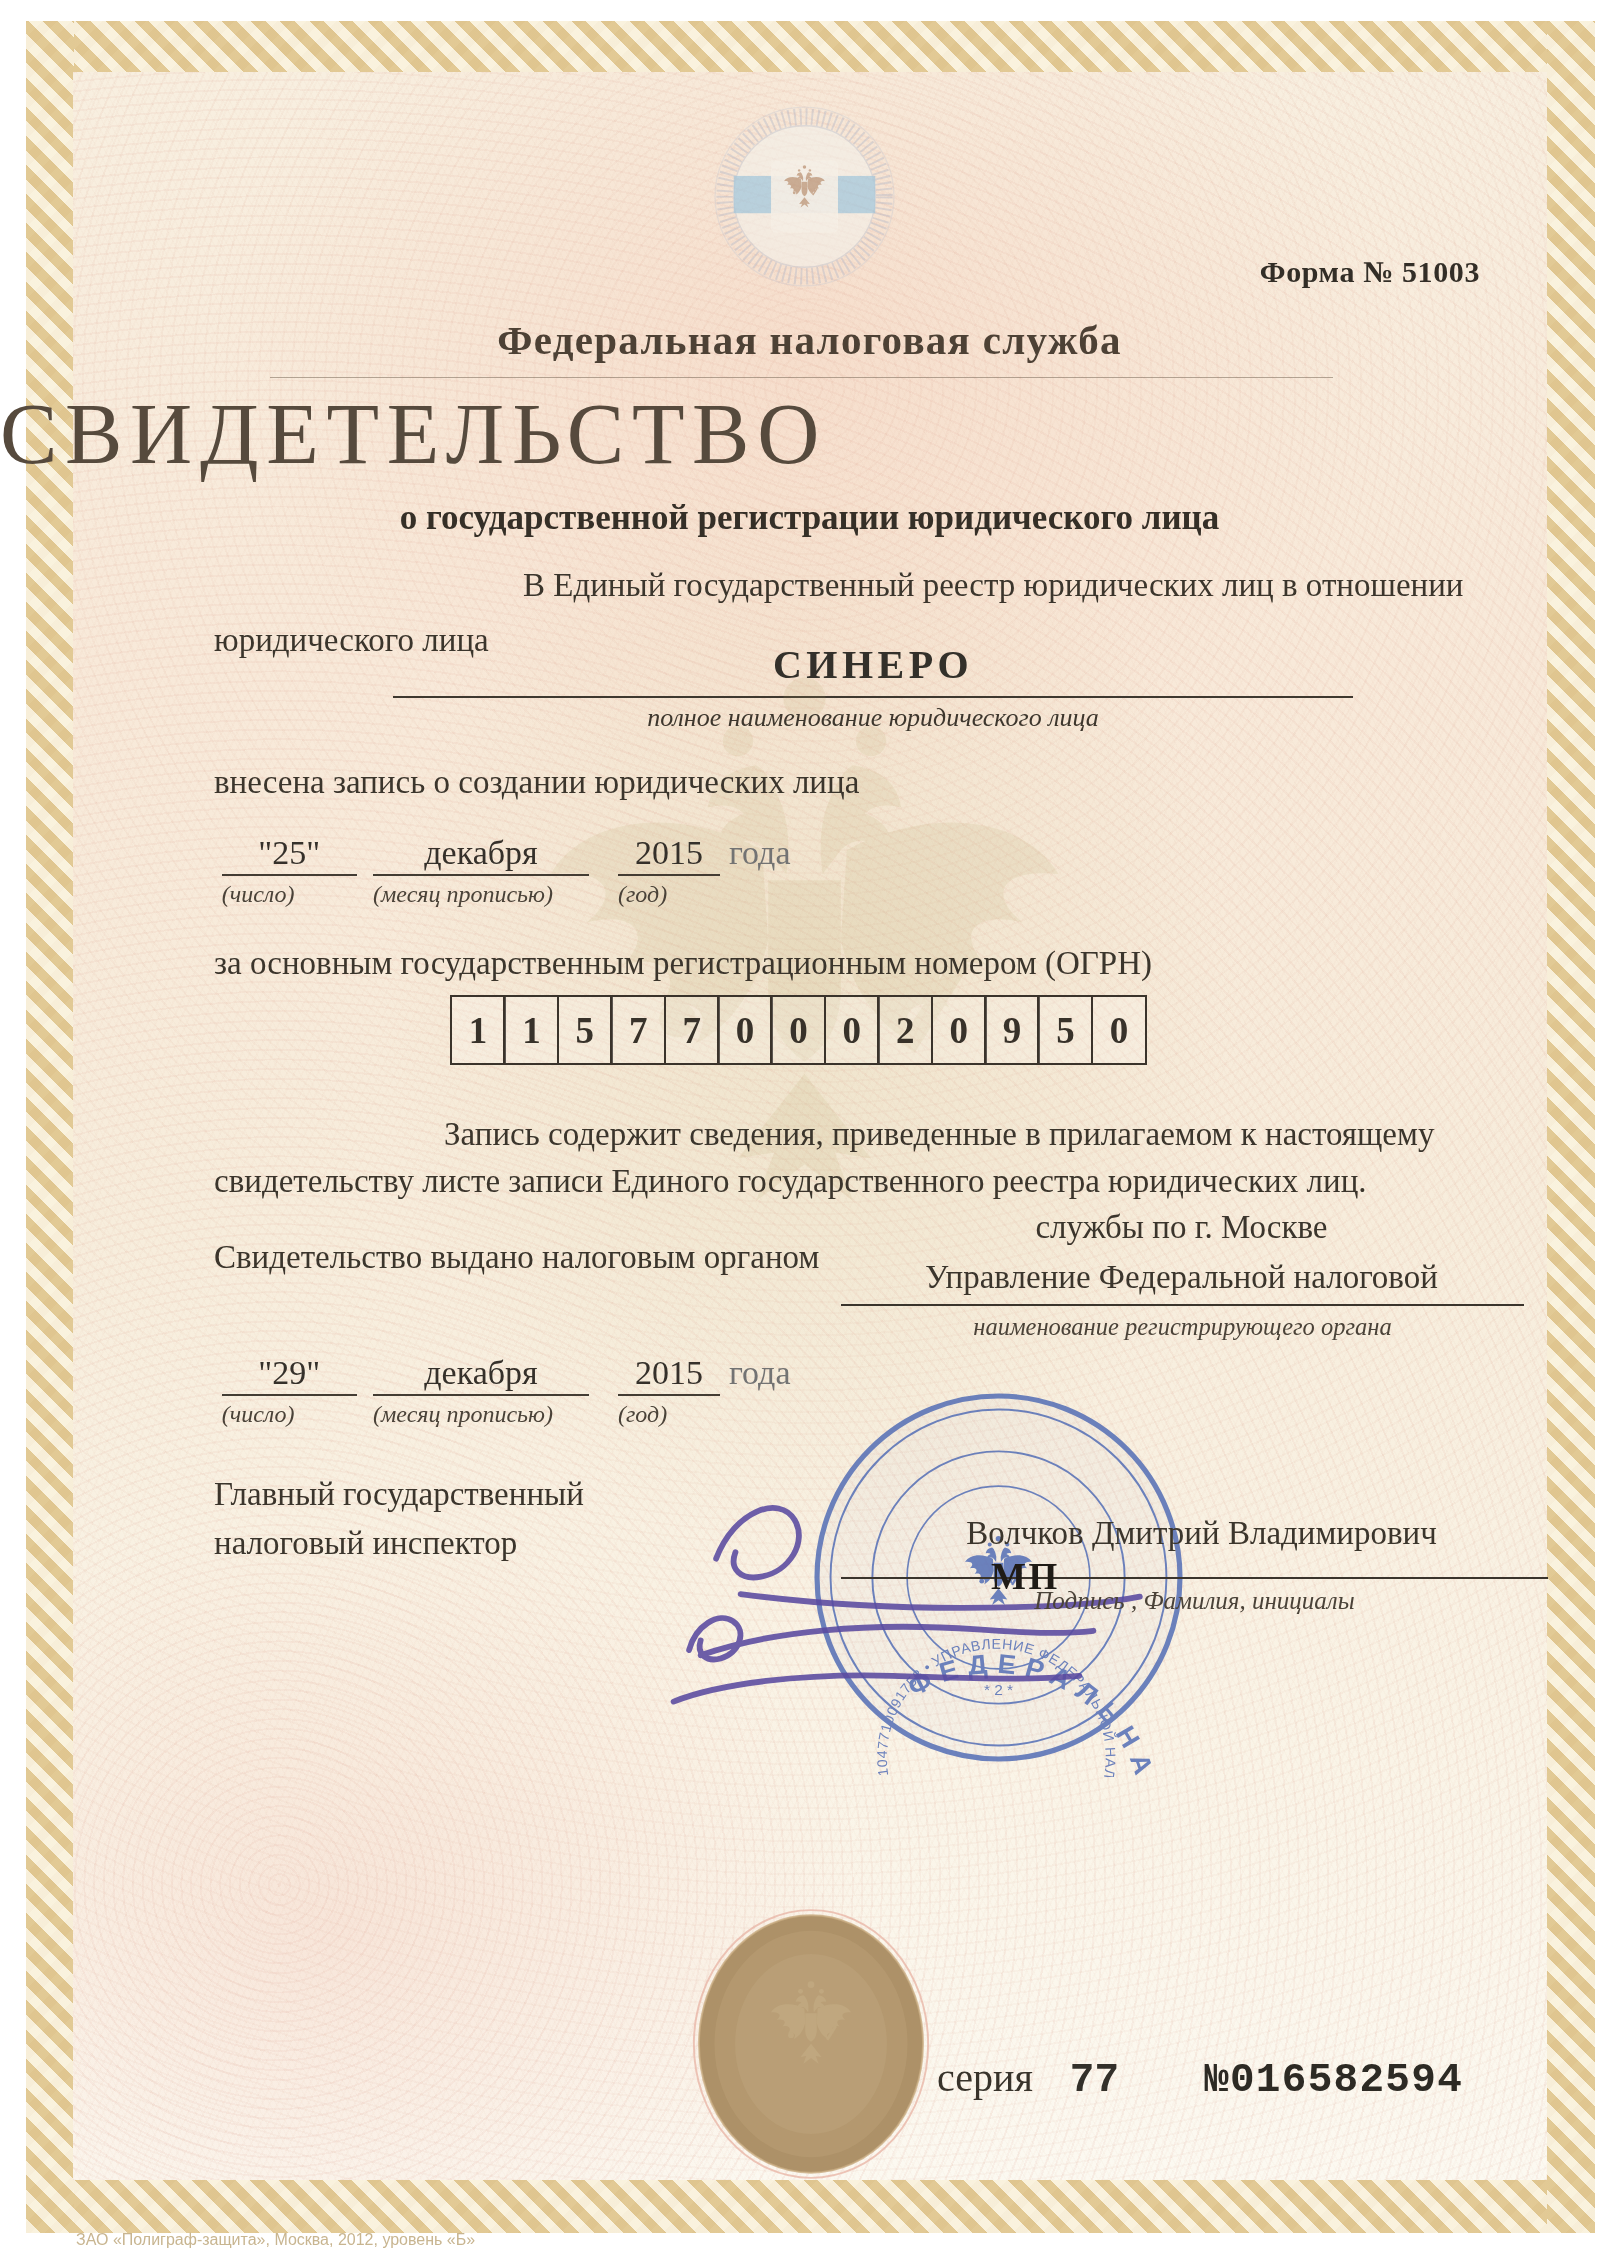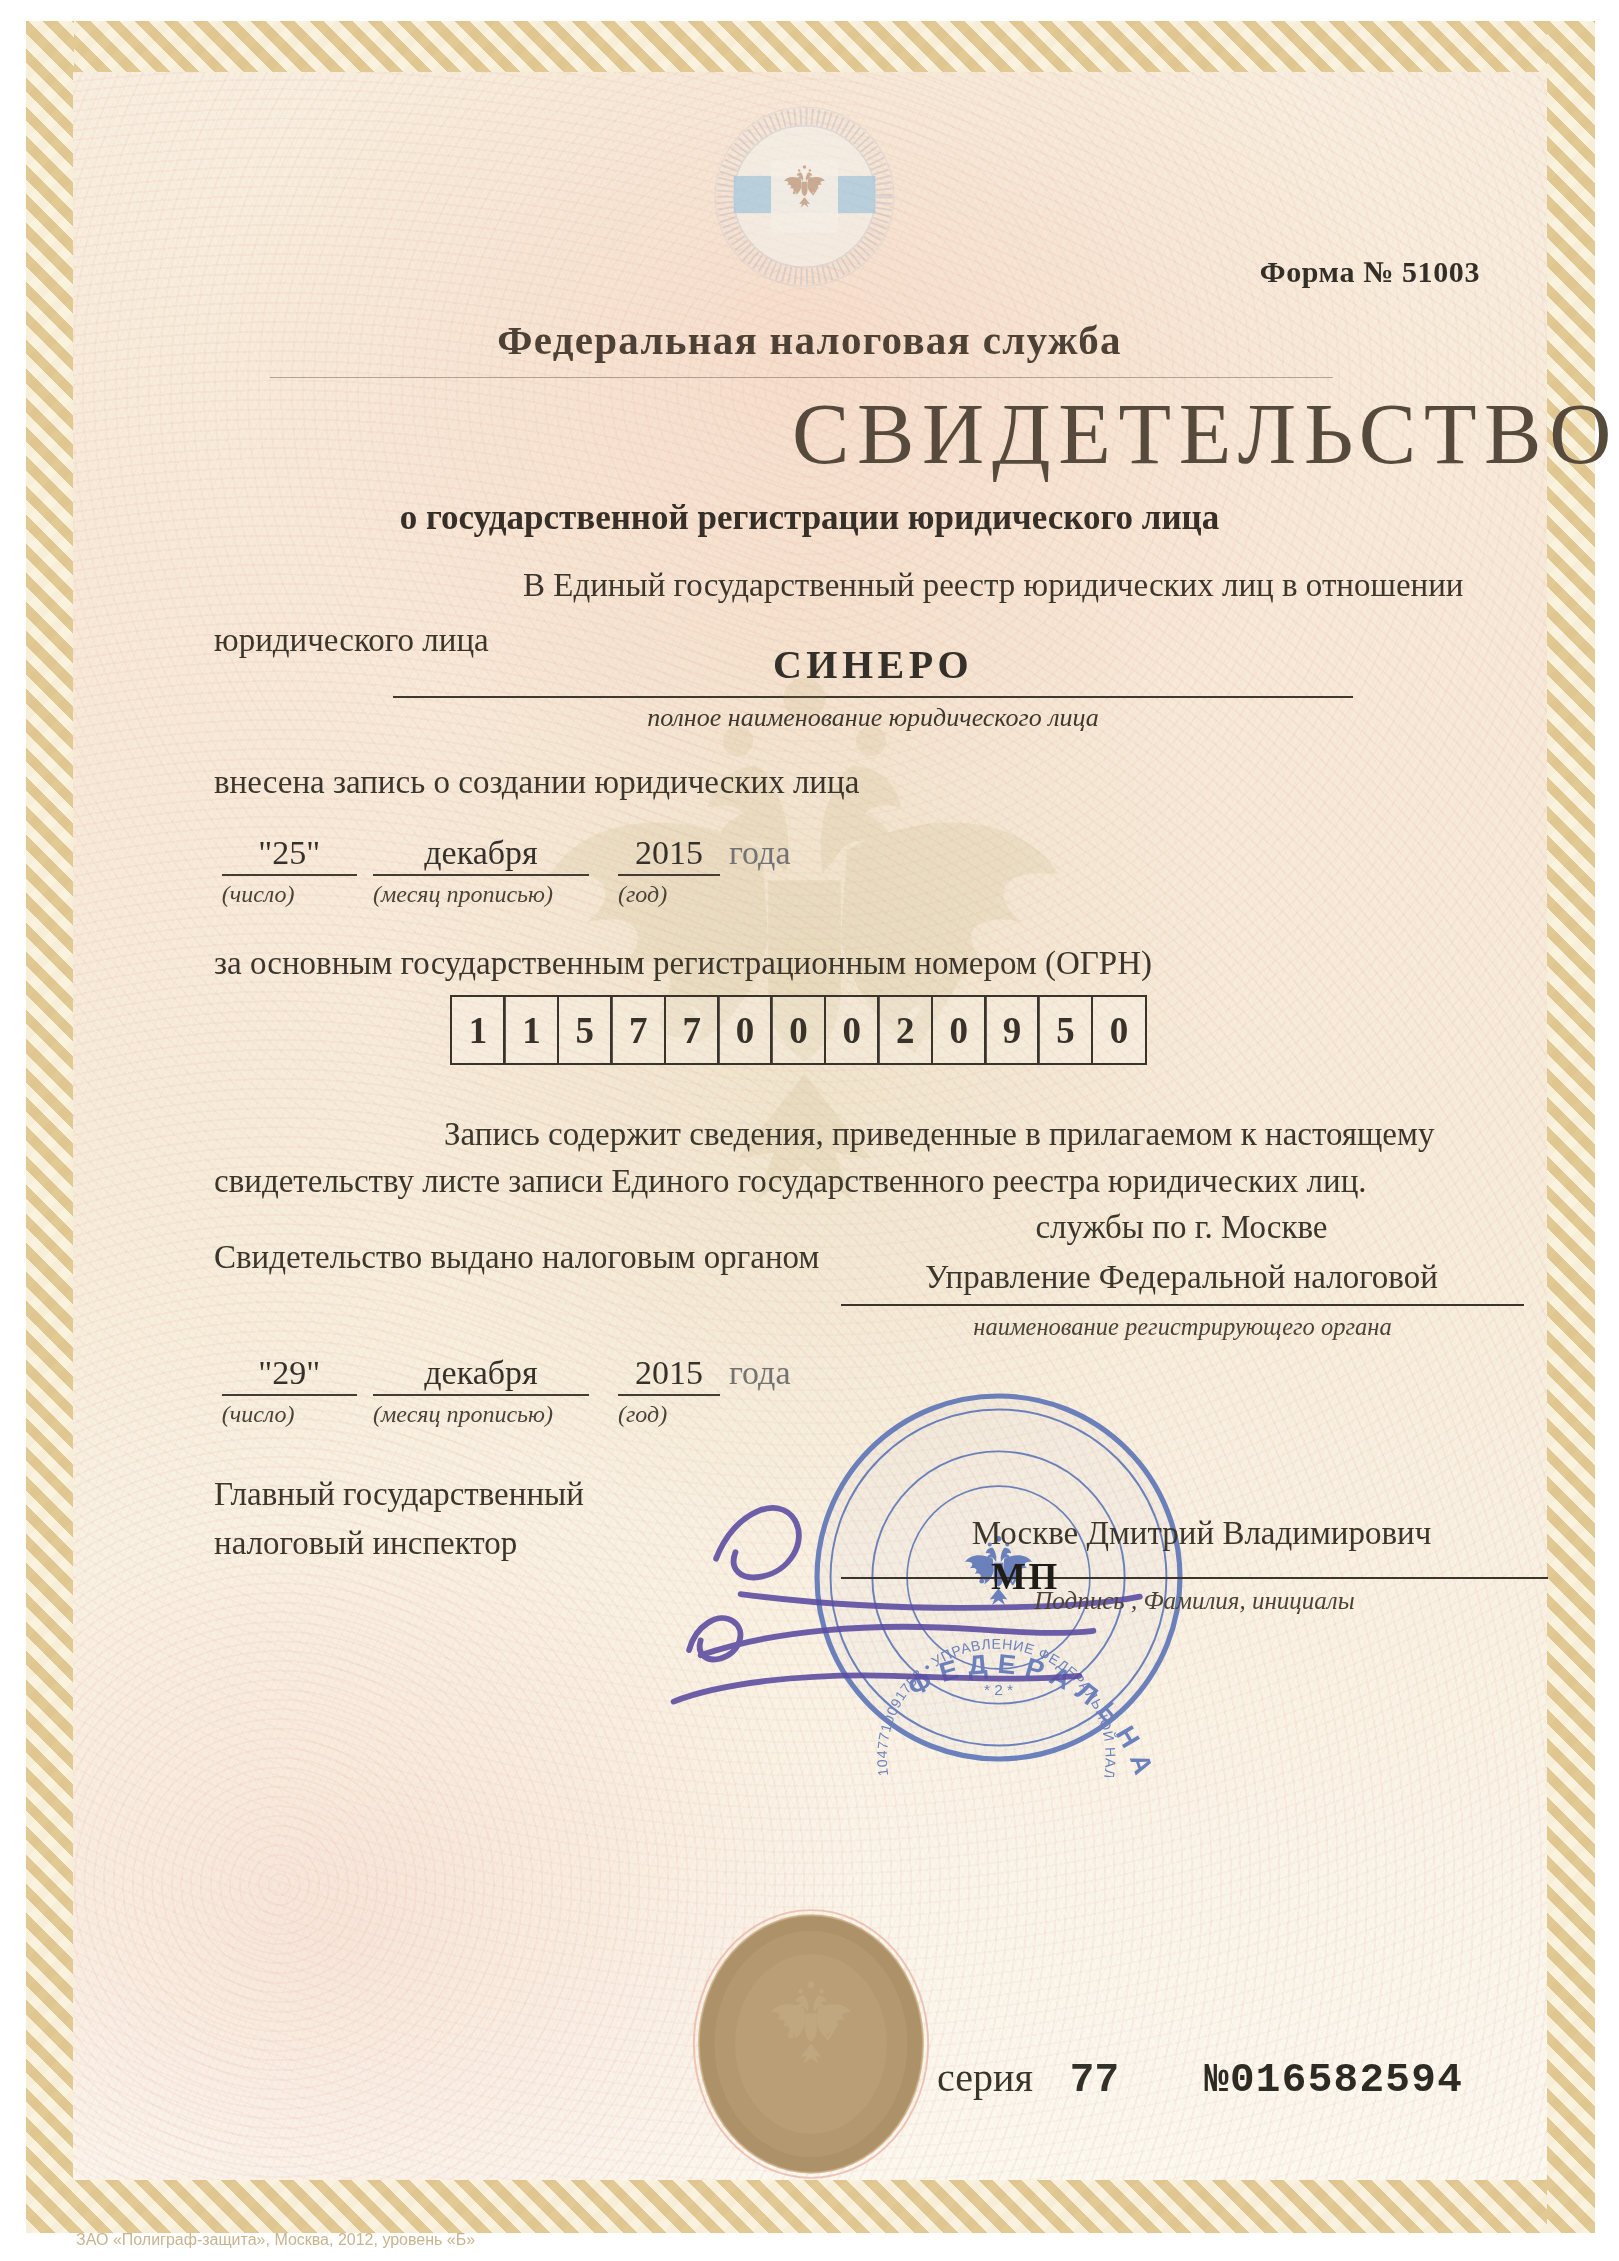--- a/index.html
+++ b/index.html
@@ -32,21 +32,21 @@
       repeating-radial-gradient(circle at 50% 15%, rgba(214,158,138,.07) 0 1.9px, rgba(255,255,255,0) 1.9px 11px);}
   .rosette2{position:absolute;inset:0;background:
       repeating-radial-gradient(circle at 14% 86%, rgba(218,150,135,.09) 0 1.9px, rgba(255,255,255,0) 1.9px 9.7px);}
   
   .abs{position:absolute;}
   .body-text{font-size:33px;color:#3b352c;}
   .caption{font-size:24.5px;font-style:italic;color:#4a4238;}
   .form-label{top:255px;right:139px;font-size:30px;font-weight:bold;color:#332e27;letter-spacing:0.6px;}
   .agency{left:0;right:0;top:316px;text-align:center;font-size:41px;font-weight:bold;color:#4d4135;letter-spacing:1.3px;}
   .agency-rule{left:270px;width:1063px;top:377px;border-top:1.3px solid rgba(122,106,90,.55);}
-  .main-title{left:0;right:0;top:384px;text-align:right;font-size:86px;color:#564a3d;letter-spacing:7.7px;padding-left:48px;}
+  .main-title{left:0;right:0;top:384px;text-align:left;font-size:86px;color:#564a3d;letter-spacing:7.7px;}
   .subtitle{left:0;right:0;top:498px;text-align:center;font-size:35px;font-weight:bold;color:#352f27;}
   .intro1{left:523px;top:567px;}
   .intro2{left:214px;top:614px;margin-top:8px;}
   .company-wrap{left:393px;width:960px;top:641px;text-align:center;}
   .company-name{font-size:40px;font-weight:bold;letter-spacing:4.5px;color:#33302a;}
   .company-rule{left:393px;width:960px;top:696px;border-top:2.6px solid #3e382f;}
   .company-caption{left:393px;width:960px;top:703px;text-align:center;font-size:26px;font-style:italic;}
   .record-line{left:214px;top:764px;}
   
   .date-row{left:214px;width:837px;height:103px;}
@@ -241,21 +241,21 @@
   <svg class="abs signature" width="528" height="277" viewBox="0 0 820 430">
     <g fill="none" stroke="#5a4aa0" stroke-width="9" stroke-linecap="round" opacity=".88">
       <path d="M112 150 c28 -74 98 -100 122 -60 c20 34 -8 80 -52 88 c-32 6 -50 -12 -40 -38"></path>
       <path d="M70 292 c10 -38 46 -60 68 -45 c23 15 10 50 -19 58 c-22 6 -38 -7 -31 -28"></path>
       <path d="M88 300 c110 -38 260 -52 430 -40 c70 5 130 8 180 2"></path>
       <path d="M150 205 c90 12 240 26 440 20 c80 -2 140 -8 180 -16"></path>
       <path d="M46 372 c70 -28 200 -44 340 -40 c110 3 200 8 290 0"></path>
     </g>
   </svg>
 
-  <div class="abs body-text name-block">Москве Дмитрий Владимирович</div>
+  <div class="abs body-text name-block">Волчков Дмитрий Владимирович</div>
   <div class="abs name-rule"></div>
   <div class="abs caption sig-caption">Подпись , Фамилия, инициалы</div>
   <div class="abs mp">МП</div>
 
   <svg class="abs gold-seal" width="260" height="286" viewBox="0 0 404 444">
     <ellipse cx="202" cy="222" rx="182" ry="208" fill="none" stroke="#e8b7a8" stroke-width="3" opacity=".8"></ellipse>
     <ellipse cx="202" cy="222" rx="174" ry="200" fill="#ad9168"></ellipse>
     <ellipse cx="202" cy="222" rx="150" ry="176" fill="#b79b72" opacity=".7"></ellipse>
     <ellipse cx="202" cy="222" rx="118" ry="140" fill="#bfa67e" opacity=".45"></ellipse>
     <ellipse cx="202" cy="222" rx="174" ry="200" fill="none" stroke="#c9ad82" stroke-width="3" opacity=".8"></ellipse>

